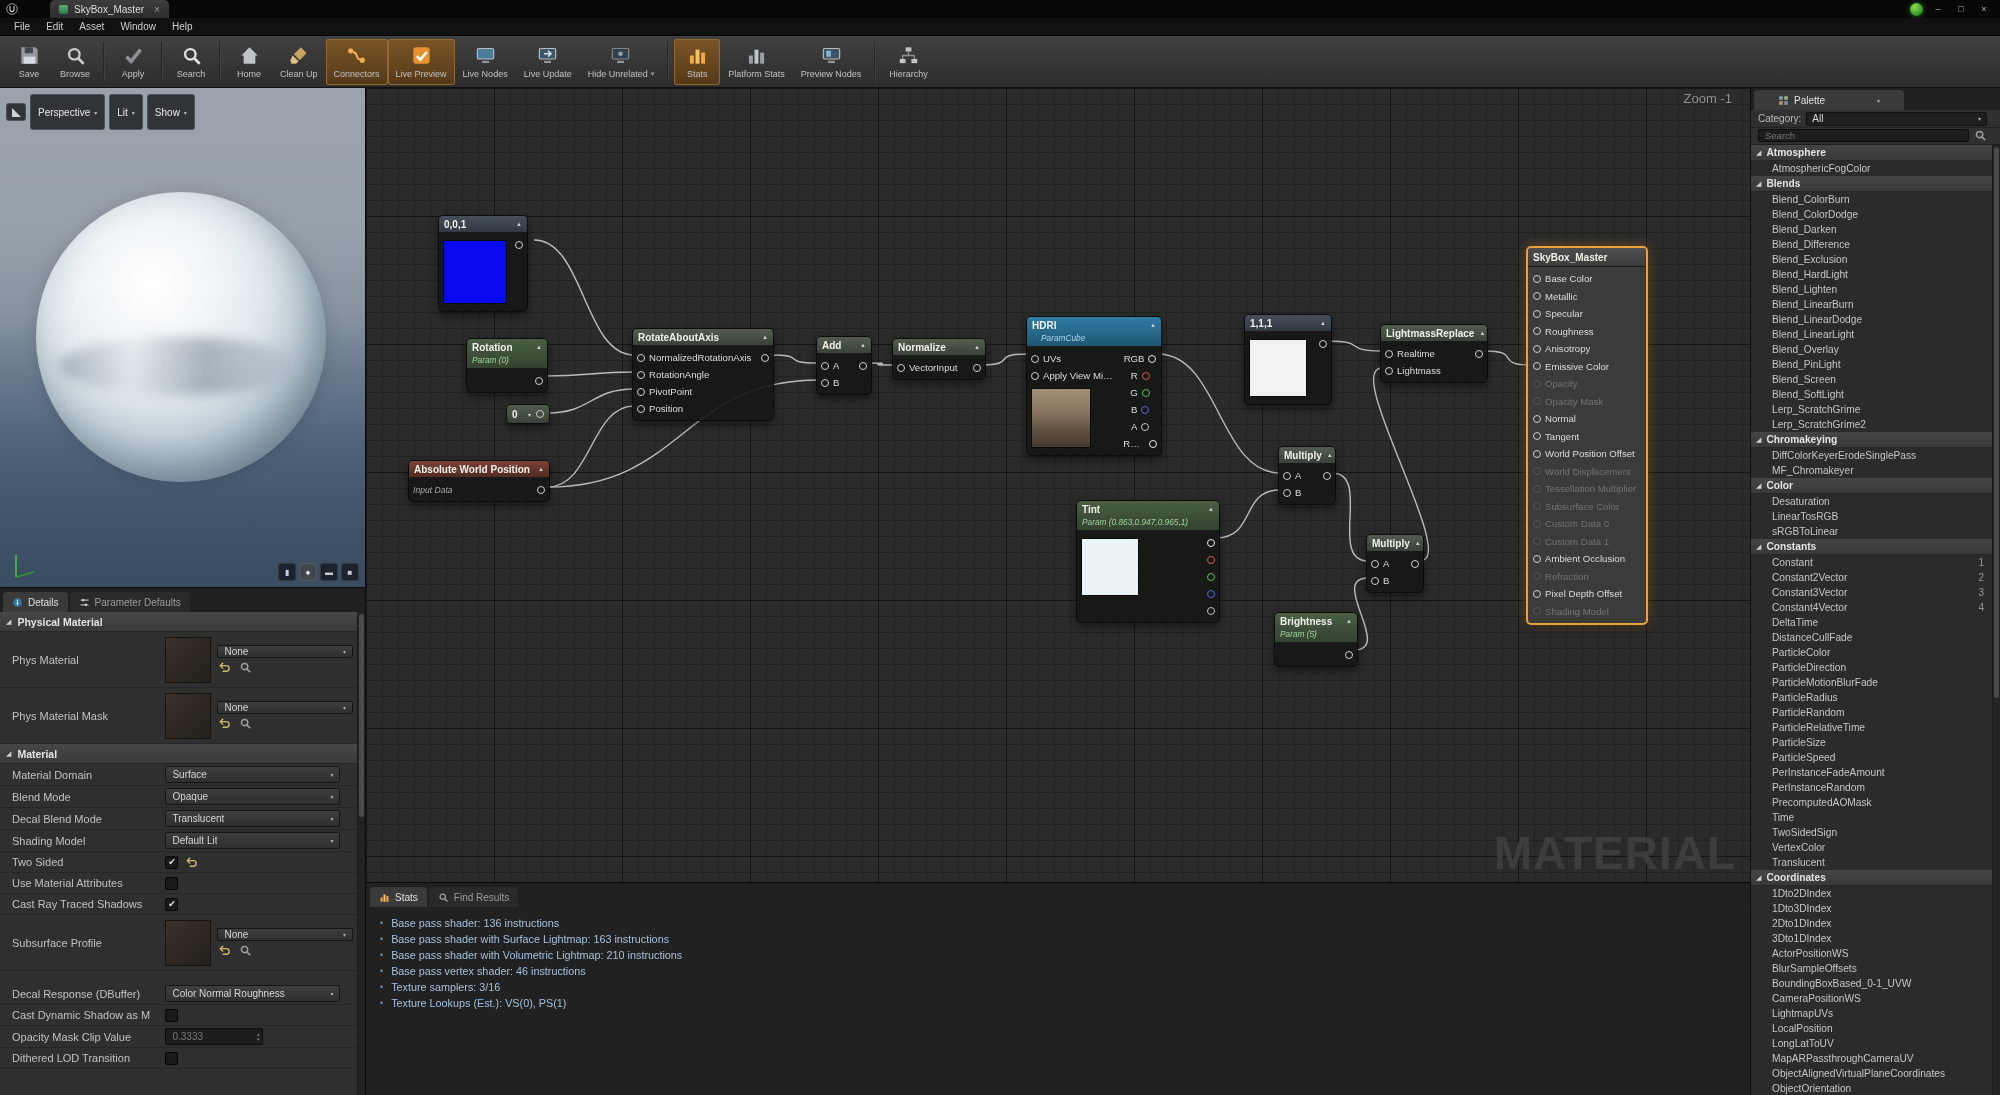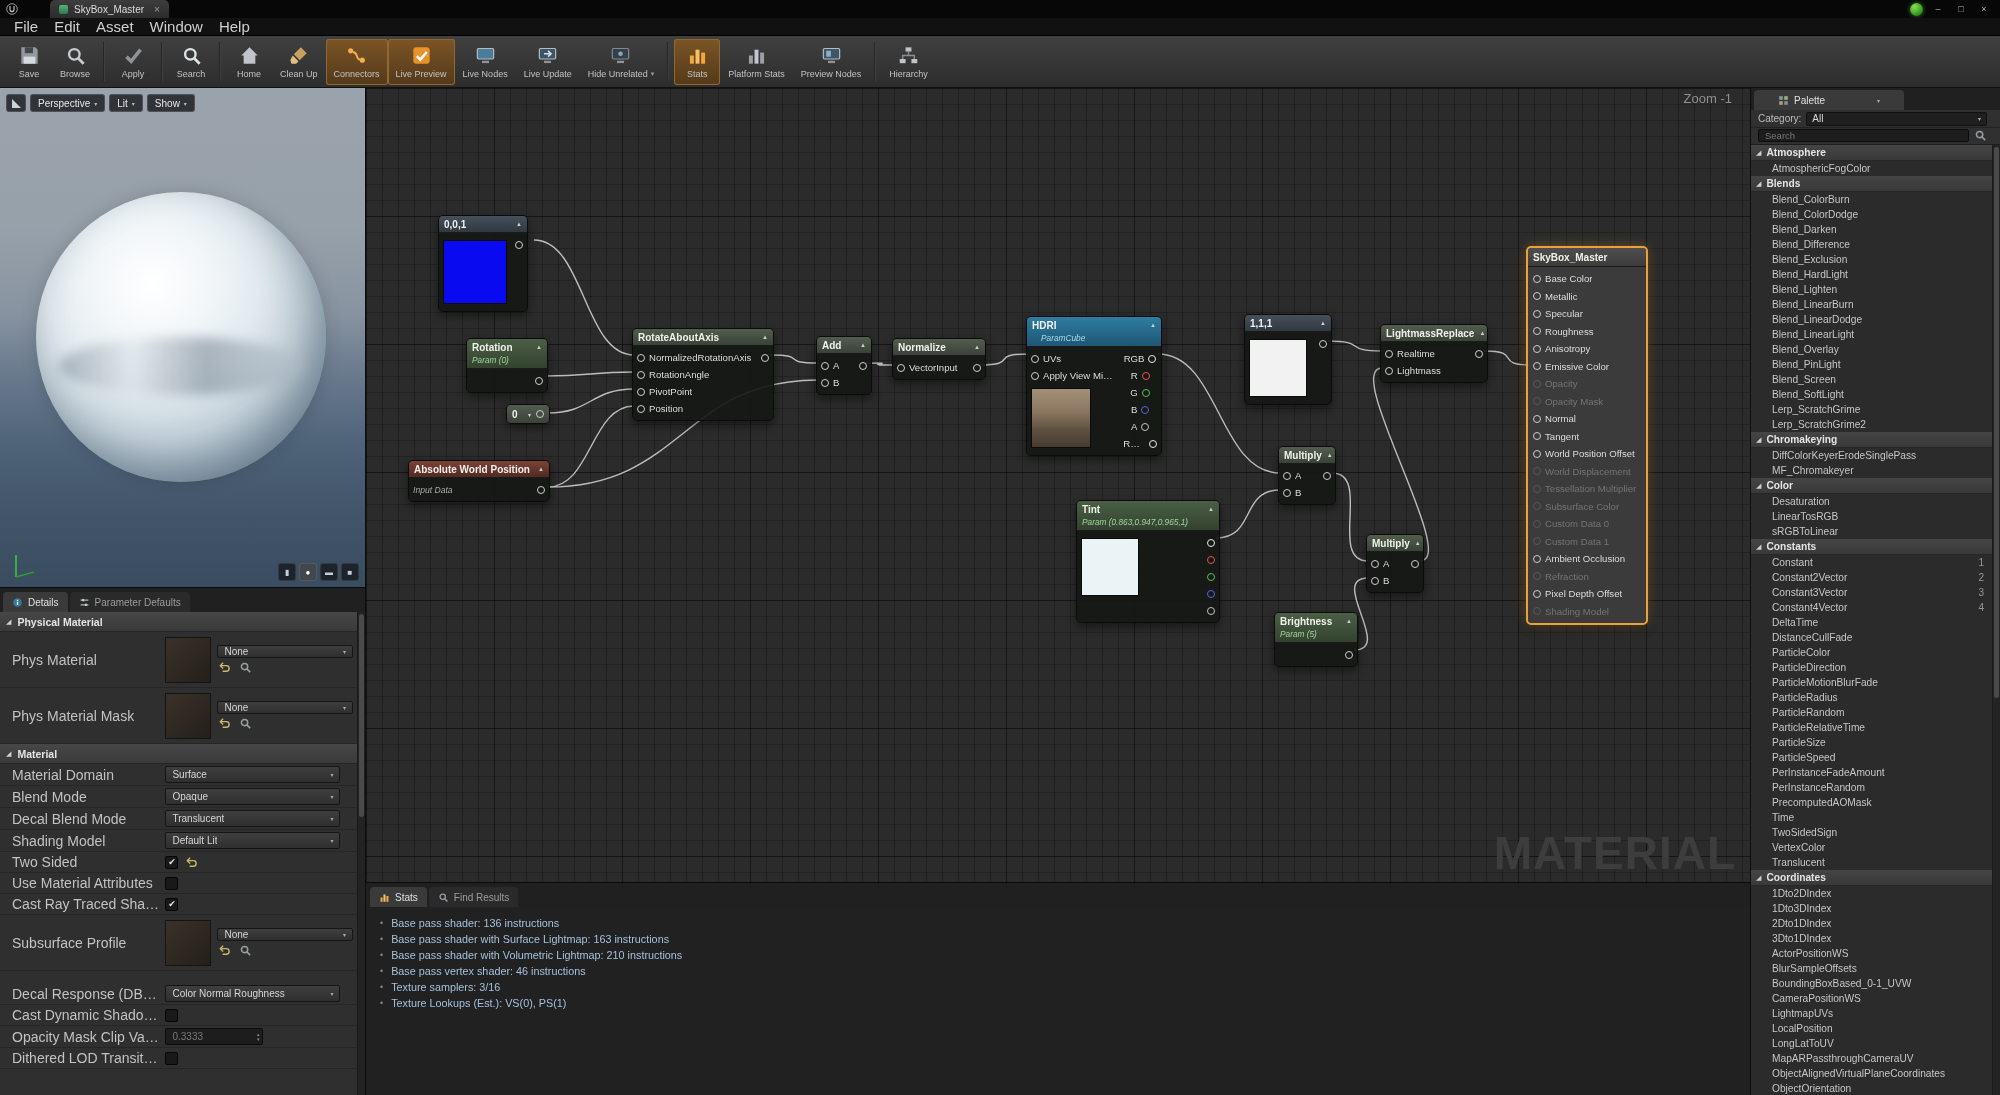--- a/index.html
+++ b/index.html
@@ -13,21 +13,21 @@
 .ue-logo svg{width:12px;height:12px;}
 .doc-tab{height:18px;display:flex;align-items:center;gap:6px;padding:0 9px;background:linear-gradient(#3d3d3d,#2c2c2c);border-radius:5px 5px 0 0;font-size:10px;color:#dcdcdc;margin-left:22px;}
 .doc-ic{width:9px;height:9px;border-radius:2px;background:linear-gradient(#58b07a,#2e7a4e);flex:none;}
 .doc-close{color:#9a9a9a;font-size:10px;margin-left:4px;}
 .tb-right{margin-left:auto;display:flex;align-items:center;gap:7px;padding-right:8px;}
 .green-dot{width:13px;height:13px;border-radius:50%;background:radial-gradient(circle at 35% 30%,#8ae24e,#2f8f1f 70%,#1d6a12);box-shadow:0 0 5px rgba(90,210,70,.55);}
 .win-btn{color:#b8b8b8;font-size:9px;width:16px;text-align:center;line-height:18px;}
 
 
 .menubar{height:18px;background:#111;display:flex;align-items:center;padding-left:6px;flex:none;border-bottom:1px solid #000;}
-.menu-item{padding:0 8px;font-size:15px;color:#cfcfcf;line-height:18px;}
+.menu-item{padding:0 8px;font-size:10px;color:#cfcfcf;line-height:18px;}
 
 
 .toolbar{height:52px;background:linear-gradient(#404040,#2d2d2d);display:flex;align-items:center;padding:0 6px;flex:none;border-bottom:1px solid #101010;}
 .tb-btn{display:flex;flex-direction:column;align-items:center;justify-content:center;gap:3px;padding:3px 8px;border-radius:3px;height:46px;min-width:46px;}
 .tb-btn.active{background:linear-gradient(#7a5526,#54391a);box-shadow:inset 0 0 0 1px #93682f;}
 .tb-icon{width:21px;height:21px;}
 .tb-icon svg{width:21px;height:21px;display:block;}
 .tb-label-row{display:flex;align-items:center;gap:3px;}
 .tb-label{font-size:9px;color:#c2c2c2;white-space:nowrap;}
 .tb-caret{font-size:7px;color:#9a9a9a;}
@@ -38,21 +38,21 @@
 
 
 .left-panel{width:366px;flex:none;display:flex;flex-direction:column;background:#2b2b2b;border-right:1px solid #0d0d0d;}
 .viewport{height:500px;flex:none;position:relative;overflow:hidden;border-bottom:1px solid #0a0a0a;}
 .vp-bg{position:absolute;inset:0;background:linear-gradient(180deg,#9aa3ac 0%,#97a1aa 28%,#8793a0 45%,#68798c 58%,#4e6278 72%,#415468 86%,#3a4c60 100%);}
 .vp-sphere{position:absolute;left:36px;top:104px;width:290px;height:290px;border-radius:50%;background:radial-gradient(circle at 40% 32%,#ffffff 0%,#f2f6f8 22%,#e2eaef 40%,#c6d3db 58%,#a4b6c2 74%,#7f97a7 88%,#6a8294 100%);box-shadow:inset -12px -18px 42px rgba(30,50,70,.35),0 0 18px rgba(0,0,0,.15);}
 .vp-sphere::after{content:'';position:absolute;left:8%;right:8%;top:50%;height:20%;background:linear-gradient(90deg,rgba(115,130,145,.5),rgba(205,215,222,.32) 30%,rgba(105,120,135,.5) 60%,rgba(185,195,205,.35));border-radius:50%;filter:blur(6px);}
 .vp-toolbar{position:absolute;top:6px;left:6px;display:flex;gap:4px;align-items:center;}
 .vp-corner{width:20px;height:18px;background:rgba(18,20,24,.78);border:1px solid rgba(255,255,255,.14);border-radius:3px;position:relative;}
 .vp-corner::after{content:'';position:absolute;left:5px;top:4px;width:0;height:0;border-bottom:9px solid #cdd2d6;border-right:9px solid transparent;}
-.vp-btn{height:18px;background:rgba(18,20,24,.78);border:1px solid rgba(255,255,255,.14);border-radius:3px;color:#e6e6e6;font-size:10px;display:flex;align-items:center;gap:4px;padding:0 7px;}
+.vp-btn{height:36px;background:rgba(18,20,24,.78);border:1px solid rgba(255,255,255,.14);border-radius:3px;color:#e6e6e6;font-size:10px;display:flex;align-items:center;gap:4px;padding:0 7px;}
 .vp-caret{font-size:6px;color:#b8b8b8;}
 .vp-gizmo{position:absolute;left:6px;bottom:4px;width:44px;height:44px;}
 .vp-shapes{position:absolute;right:6px;bottom:6px;display:flex;gap:3px;}
 .vp-shape{width:18px;height:18px;background:rgba(18,20,24,.72);border:1px solid rgba(255,255,255,.1);border-radius:3px;color:#c8cdd2;font-size:8px;display:flex;align-items:center;justify-content:center;}
 .vp-shape.active{background:rgba(66,70,76,.92);color:#fff;}
 
 .details-tabs{height:24px;background:#202020;display:flex;align-items:flex-end;gap:2px;padding:0 3px;flex:none;}
 .panel-tab{height:20px;display:flex;align-items:center;gap:5px;padding:0 9px;background:#2a2a2a;border-radius:4px 4px 0 0;font-size:10px;color:#9c9c9c;white-space:nowrap;}
 .panel-tab.active{background:#3a3a3a;color:#e0e0e0;}
 .tab-ic{display:inline-flex;}
@@ -62,21 +62,21 @@
 .search-input::placeholder{color:#787878;}
 .mini-ic{width:14px;height:14px;display:inline-flex;align-items:center;justify-content:center;flex:none;}
 .mini-ic svg{width:13px;height:13px;display:block;}
 .details-content{flex:1;position:relative;overflow:hidden;background:#2f2f2f;}
 .details-sections{position:absolute;inset:0 8px 0 0;}
 .sec-header{height:20px;display:flex;align-items:center;gap:6px;padding:0 6px;background:linear-gradient(#474747,#3a3a3a);border-bottom:1px solid #262626;font-size:10.5px;font-weight:bold;color:#e4e4e4;}
 .sec-arrow{font-size:7px;color:#cfcfcf;}
 .prop-row{display:flex;align-items:center;min-height:21px;padding:2px 4px 2px 12px;border-bottom:1px solid rgba(0,0,0,.18);}
 .prop-row.tall{min-height:56px;}
 .prop-row.gap-top{margin-top:12px;}
-.prop-label{width:45%;flex:none;font-size:14px;color:#c2c2c2;white-space:nowrap;overflow:hidden;text-overflow:ellipsis;padding-right:6px;}
+.prop-label{width:45%;flex:none;font-size:11px;color:#c2c2c2;white-space:nowrap;overflow:hidden;text-overflow:ellipsis;padding-right:6px;}
 .prop-ctl{flex:1;display:flex;align-items:center;gap:6px;min-width:0;}
 .asset-thumb{width:46px;height:46px;flex:none;background:linear-gradient(135deg,#3a322a,#241f1a);border:1px solid #141414;}
 .asset-col{display:flex;flex-direction:column;gap:3px;min-width:0;flex:1;}
 .select{height:17px;display:flex;align-items:center;justify-content:space-between;gap:6px;background:linear-gradient(#3e3e3e,#2f2f2f);border:1px solid #151515;border-radius:2px;padding:0 6px;font-size:10px;color:#d6d6d6;min-width:0;flex:1;max-width:175px;}
 .sel-val{white-space:nowrap;overflow:hidden;text-overflow:ellipsis;}
 .sel-caret{font-size:6px;color:#aaa;flex:none;}
 .asset-icons{display:flex;gap:7px;align-items:center;}
 .checkbox{width:13px;height:13px;flex:none;background:#191919;border:1px solid #050505;border-radius:2px;color:#e6e6e6;font-size:9px;line-height:11px;text-align:center;}
 .numbox{height:17px;display:flex;align-items:center;gap:4px;background:#1d1d1d;border:1px solid #0c0c0c;border-radius:2px;padding:0 3px 0 6px;font-size:10px;color:#d0d0d0;width:98px;justify-content:space-between;}
 .numbox.disabled{color:#787878;}

